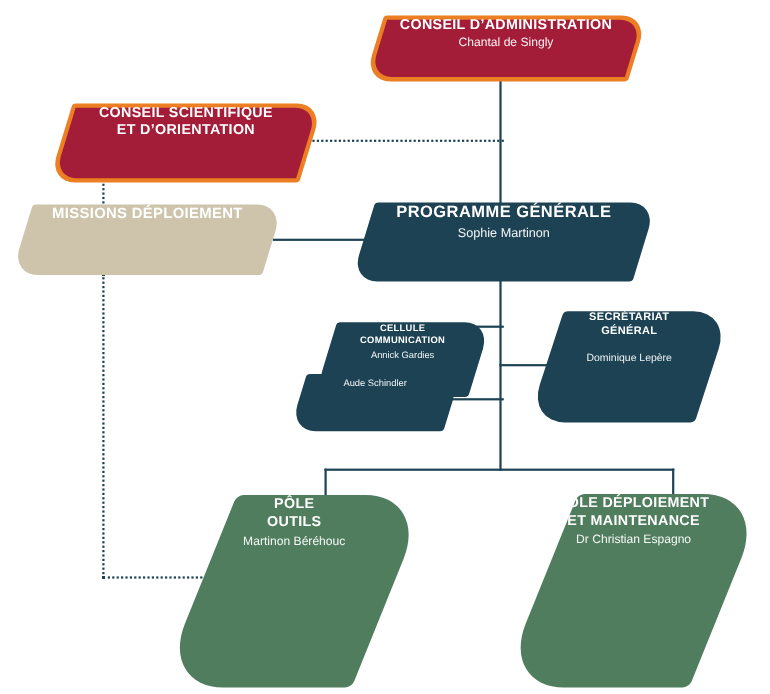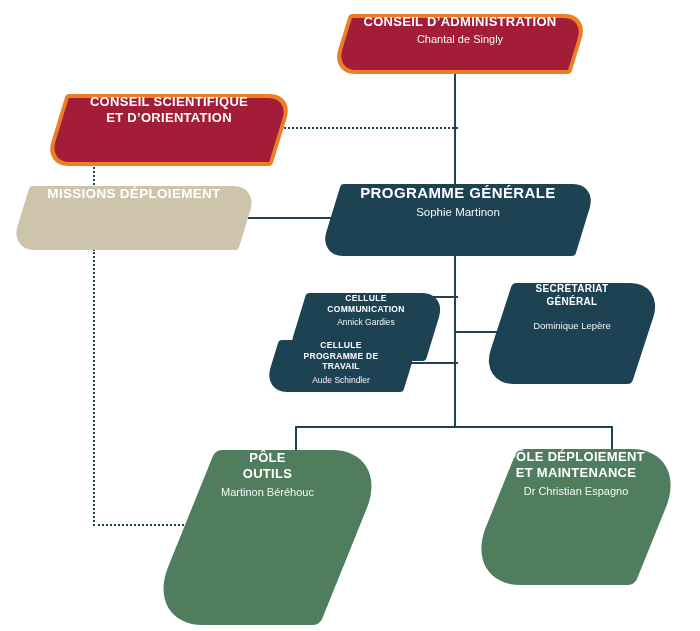--- a/index.html
+++ b/index.html
@@ -38,21 +38,21 @@
 
   
   .n-ca{left:340px;top:14px;width:240px;height:60px;}
   .n-cs{left:55px;top:94px;width:228px;height:72px;}
   .n-ms{left:20px;top:186px;width:228px;height:64px;}
   .n-dg{left:330px;top:184px;width:256px;height:72px;}
   .n-cc{left:296px;top:272px;width:140px;height:68px;margin-top:21px;}
   .n-cp{left:271px;top:340px;width:140px;height:52px;}
   .n-sg{left:496px;top:283px;width:152px;height:101px;}
   .n-po{left:180px;top:450px;width:175px;height:175px;}
-  .n-pd{left:490px;top:449px;width:172px;height:136px;}
+  .n-pd{left:490px;top:449px;width:172px;height:176px;}
 
   
   .t13{font-size:13px;}
   .t135{font-size:13.5px;}
   .t15{font-size:15px;letter-spacing:.4px;}
   .t10{font-size:10px;}
   .t9{font-size:8.5px;}
   .s11{font-size:11px;}
   .s115{font-size:11.5px;}
   .s10{font-size:9.5px;margin-top:12px;}
@@ -102,21 +102,20 @@
     <div class="title t15">PROGRAMME GÉNÉRALE</div>
     <div class="subtitle s115">Sophie Martinon</div>
   </div>
 
   <div class="node teal n-cc">
     <div class="title t9 w85">CELLULE COMMUNICATION</div>
     <div class="subtitle s9">Annick Gardies</div>
   </div>
 
   <div class="node teal n-cp">
-    <div class="title t9 w98">CELLULE PROGRAMME DE TRAVAIL</div>
     <div class="subtitle s9">Aude Schindler</div>
   </div>
 
   <div class="node teal sg-shape n-sg">
     <div class="title t10 w80">SECRÉTARIAT GÉNÉRAL</div>
     <div class="subtitle s10">Dominique Lepère</div>
   </div>
 
   <div class="node green n-po">
     <div class="title t13 w70">PÔLE OUTILS</div>

